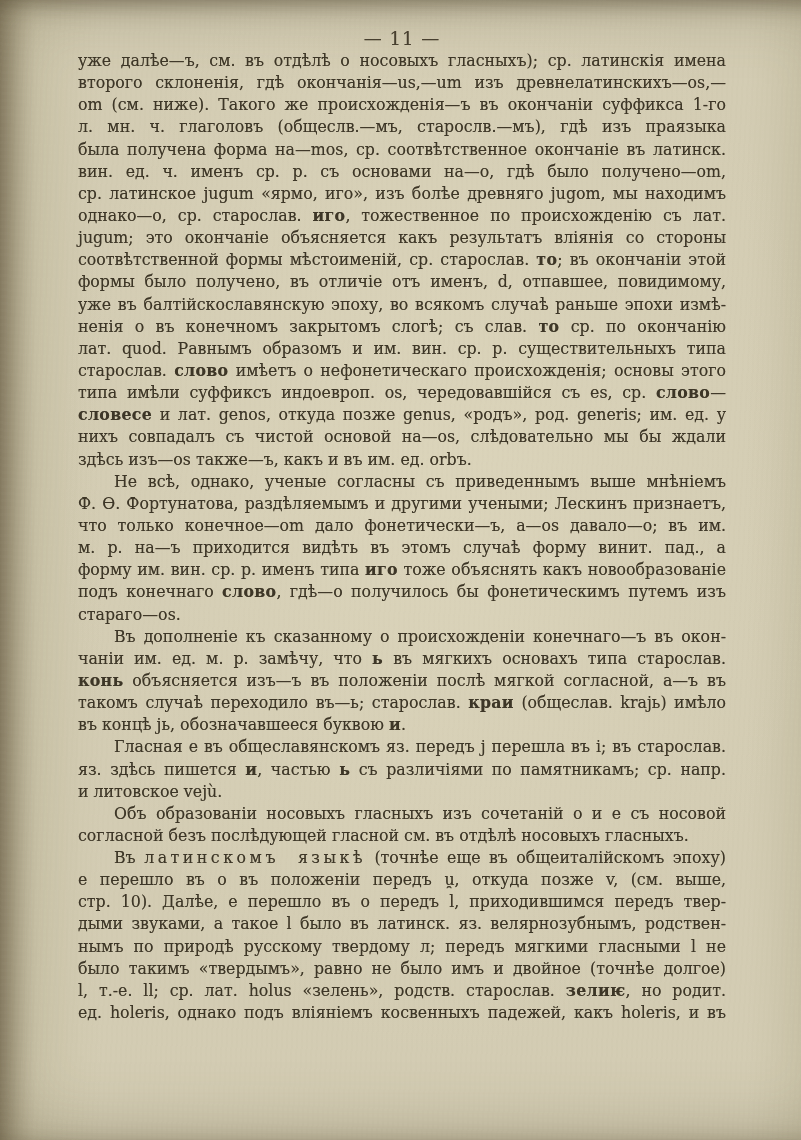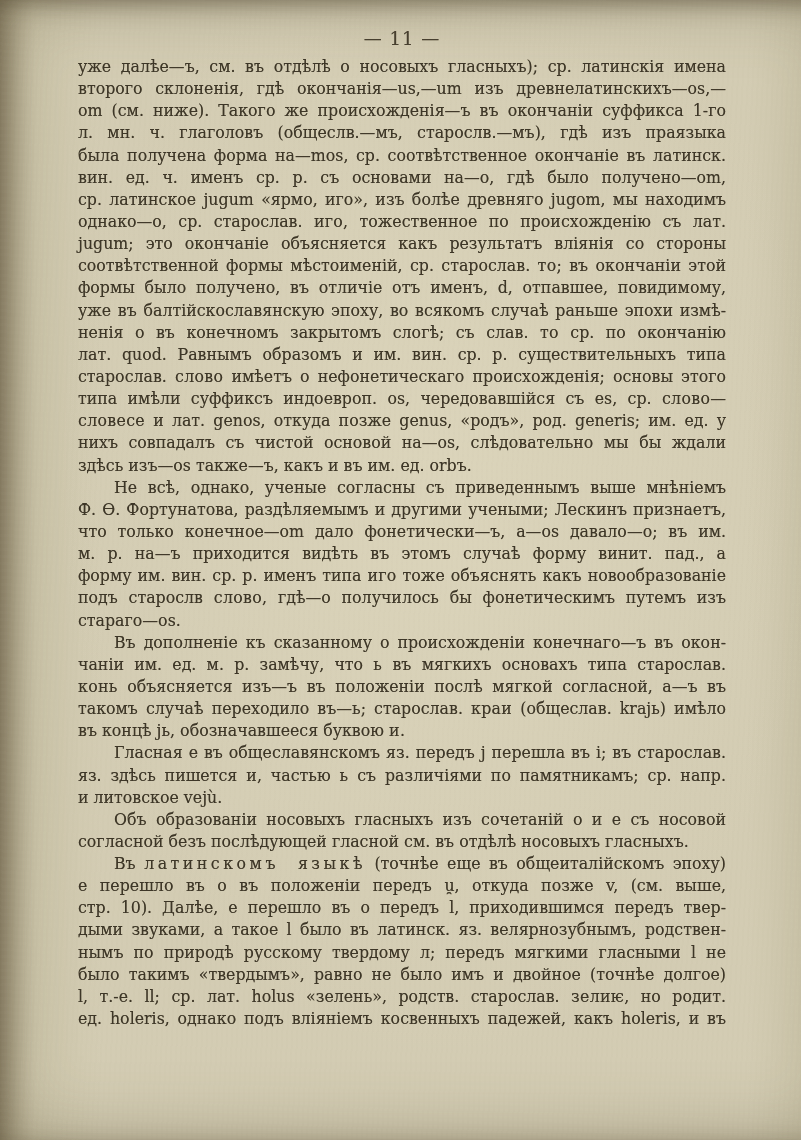--- a/index.html
+++ b/index.html
@@ -33,34 +33,34 @@
     position:absolute;
     top:28px; left:78px; width:648px;
     text-align:center;
     font-size:18px;
     letter-spacing:1px;
     color:#473f2f;
     text-shadow:0 0 .6px rgba(65,55,38,.55);
   }
   .text-block{
     position:absolute;
-    top:56px; left:78px; width:648px;
+    top:50px; left:78px; width:648px;
     font-size:15.8px;
     line-height:22.15px;
     text-shadow:0 0 .6px rgba(62,53,36,.5);
   }
   .line{
     text-align:justify;
     text-align-last:justify;
     white-space:normal;
     height:22.15px;
   }
   .line.end{ text-align-last:left; }
   .line.indent{ text-indent:36px; }
-  .seg-b{ font-weight:400; letter-spacing:.3px; }
+  .seg-b{ font-weight:700; letter-spacing:.3px; }
   .seg-sp{ letter-spacing:3.5px; word-spacing:7px; }
 </style>
 </head>
 <body>
 
 <div class="page">
   <div class="grain"></div>
   <div class="page-number">— 11 —</div>
   <div class="text-block">
       <div class="line"><span>уже далѣе—ъ, см. въ отдѣлѣ о носовыхъ гласныхъ); ср. латинскія имена</span></div>
@@ -80,21 +80,21 @@
       <div class="line"><span>старослав. </span><span class="seg-b">слово</span><span> имѣетъ о нефонетическаго происхожденія; основы этого</span></div>
       <div class="line"><span>типа имѣли суффиксъ индоевроп. os, чередовавшійся съ es, ср. </span><span class="seg-b">слово</span><span>—</span></div>
       <div class="line"><span class="seg-b">словесе</span><span> и лат. genos, откуда позже genus, «родъ», род. generis; им. ед. у</span></div>
       <div class="line"><span>нихъ совпадалъ съ чистой основой на—os, слѣдовательно мы бы ждали</span></div>
       <div class="line end"><span>здѣсь изъ—os также—ъ, какъ и въ им. ед. orbъ.</span></div>
       <div class="line indent"><span>Не всѣ, однако, ученые согласны съ приведеннымъ выше мнѣніемъ</span></div>
       <div class="line"><span>Ф. Ѳ. Фортунатова, раздѣляемымъ и другими учеными; Лескинъ признаетъ,</span></div>
       <div class="line"><span>что только конечное—om дало фонетически—ъ, а—os давало—о; въ им.</span></div>
       <div class="line"><span>м. р. на—ъ приходится видѣть въ этомъ случаѣ форму винит. пад., а</span></div>
       <div class="line"><span>форму им. вин. ср. р. именъ типа </span><span class="seg-b">иго</span><span> тоже объяснять какъ новообразованіе</span></div>
-      <div class="line"><span>подъ старослв </span><span class="seg-b">слово</span><span>, гдѣ—о получилось бы фонетическимъ путемъ изъ</span></div>
+      <div class="line"><span>подъ конечнаго </span><span class="seg-b">слово</span><span>, гдѣ—о получилось бы фонетическимъ путемъ изъ</span></div>
       <div class="line end"><span>стараго—os.</span></div>
       <div class="line indent"><span>Въ дополненіе къ сказанному о происхожденіи конечнаго—ъ въ окон-</span></div>
       <div class="line"><span>чаніи им. ед. м. р. замѣчу, что </span><span class="seg-b">ь</span><span> въ мягкихъ основахъ типа старослав.</span></div>
       <div class="line"><span class="seg-b">конь</span><span> объясняется изъ—ъ въ положеніи послѣ мягкой согласной, а—ъ въ</span></div>
       <div class="line"><span>такомъ случаѣ переходило въ—ь; старослав. </span><span class="seg-b">краи</span><span> (общеслав. krajь) имѣло</span></div>
       <div class="line end"><span>въ концѣ jь, обозначавшееся буквою </span><span class="seg-b">и</span><span>.</span></div>
       <div class="line indent"><span>Гласная е въ общеславянскомъ яз. передъ j перешла въ i; въ старослав.</span></div>
       <div class="line"><span>яз. здѣсь пишется </span><span class="seg-b">и</span><span>, частью </span><span class="seg-b">ь</span><span> съ различіями по памятникамъ; ср. напр.</span></div>
       <div class="line end"><span>и литовское vejù.</span></div>
       <div class="line indent"><span>Объ образованіи носовыхъ гласныхъ изъ сочетаній о и е съ носовой</span></div>

